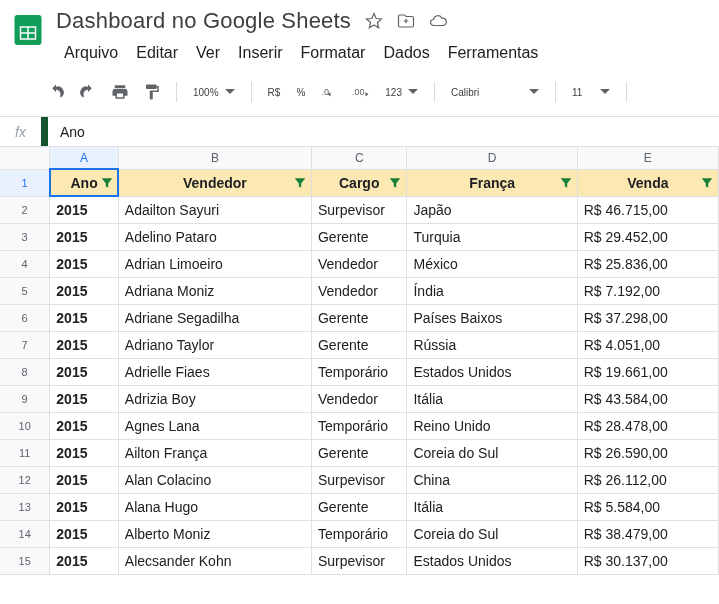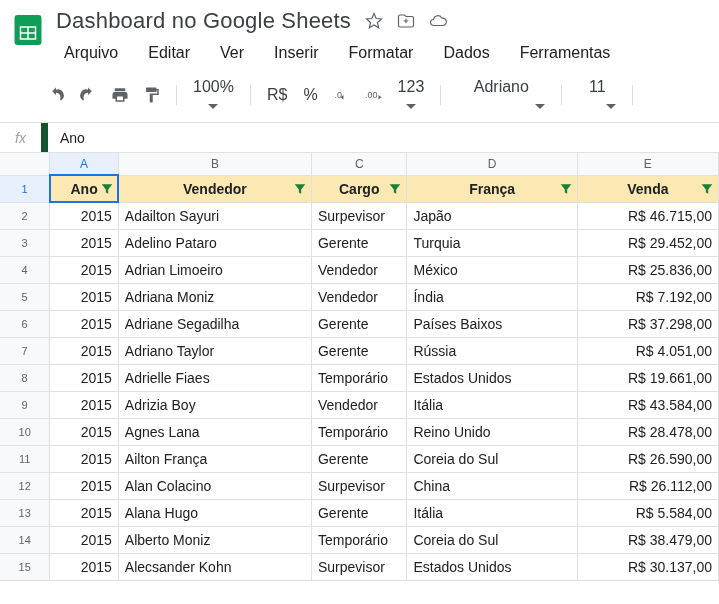--- a/index.html
+++ b/index.html
@@ -6,43 +6,43 @@
   body { background: #fff; width: 719px; height: 604px; overflow: hidden; color: #202124; }
 
   
   .titlebar { display: flex; align-items: flex-start; padding: 8px 12px 0 10px; }
   .logo { width: 36px; height: 36px; margin-right: 10px; margin-top: 4px; }
   .title-zone { display: flex; flex-direction: column; flex: 1; }
   .title-row { display: flex; align-items: center; gap: 14px; }
   .doc-title { font-size: 22px; color: #3c4043; letter-spacing: 0.2px; }
   .title-icon { width:18px; height:18px; fill:#5f6368; }
 
-  .menubar { display: flex; gap: 14px; margin-top: 6px; margin-bottom: 6px; }
+  .menubar { display: flex; gap: 2px; margin-top: 6px; margin-bottom: 6px; }
   .menu-item { font-size: 16px; color: #202124; padding: 4px 8px; cursor: default; }
 
   .toolbar { display:flex; align-items:center; gap:4px; padding:6px 12px 10px 42px; border-bottom:1px solid #e0e0e0; }
   .tbtn { width:28px; height:28px; display:flex; align-items:center; justify-content:center; }
   .tbtn svg { width:18px; height:18px; fill:#5f6368; }
   .tsep { width:1px; height:20px; background:#dadce0; margin:0 6px; }
-  .tsel { display:flex; align-items:center; gap:6px; font-size:16px; color:#3c4043; padding:0 6px;flex-direction:column; }
+  .tsel { display:flex; align-items:center; gap:6px; font-size:10px; color:#3c4043; padding:0 6px; }
   .chev { width:10px; height:10px; fill:#5f6368; }
 
   .fx-bar { display:flex; align-items:center; height:30px; border-bottom:1px solid #e0e0e0; }
   .fx-lbl { width:48px; text-align:center; font-style:italic; color:#9aa0a6; font-size:14px; border-right:7px solid #14532d; height:100%; line-height:30px; }
   .fx-val { padding-left:12px; font-size:14px; color:#202124; }
 
   
   .grid-wrap { position:relative; }
   table { border-collapse: collapse; width:100%; table-layout:fixed; }
   th.corner { width:48px; height:20px; background:#f8f9fa; border:1px solid #e0e0e0; border-left:none; border-top:none; }
   th.colh { background:#f8f9fa; border:1px solid #e0e0e0; border-top:none; font-size:12px; font-weight:400; color:#5f6368; height:22px; }
   td.rowh { background:#f8f9fa; border:1px solid #e0e0e0; border-left:none; font-size:11px; color:#5f6368; text-align:center; height:27px; }
   td.cell { border:1px solid #e0e0e0; font-size:14px; padding:0 6px; height:27px; white-space:nowrap; overflow:hidden; }
-  td.num { text-align:right; }
-  td.ctr { text-align:right; }
+  td.num { }
+  td.ctr { text-align:left;font-weight:bold; }
   tr.hdr td.cell { background:#fce8b2; font-weight:700; position:relative; text-align:center; }
   .filter-ic { width:14px; height:14px; fill:#188038; position:absolute; right:4px; top:50%; transform:translateY(-50%); }
   .sel-cell { outline:2px solid #1a73e8; outline-offset:-1px; background:#e8f0fe; }
   .sel-colh { background:#e8f0fe !important; color:#1a73e8 !important; }
   .sel-rowh { background:#e8f0fe !important; color:#1a73e8 !important; }
 
   .col-A{width:66px}.col-B{width:186px}.col-C{width:92px}.col-D{width:164px}.col-E{width:136px}
 </style>
 </head>
 <body>
@@ -124,21 +124,21 @@
       </svg>
     </div>
   <div class="tsel">
       <span>123</span>
       <svg class="chev" viewBox="0 0 10 10">
         <path d="M0 2l5 5 5-5z"></path>
       </svg>
     </div>
   <div class="tsep"></div>
   <div class="tsel" style="min-width:100px">
-      <span>Adriano</span>
+      <span>Calibri</span>
       <svg class="chev" viewBox="0 0 10 10" style="margin-left:auto">
         <path d="M0 2l5 5 5-5z"></path>
       </svg>
     </div>
   <div class="tsep"></div>
   <div class="tsel" style="min-width:50px">
       <span>11</span>
       <svg class="chev" viewBox="0 0 10 10" style="margin-left:auto">
         <path d="M0 2l5 5 5-5z"></path>
       </svg>

